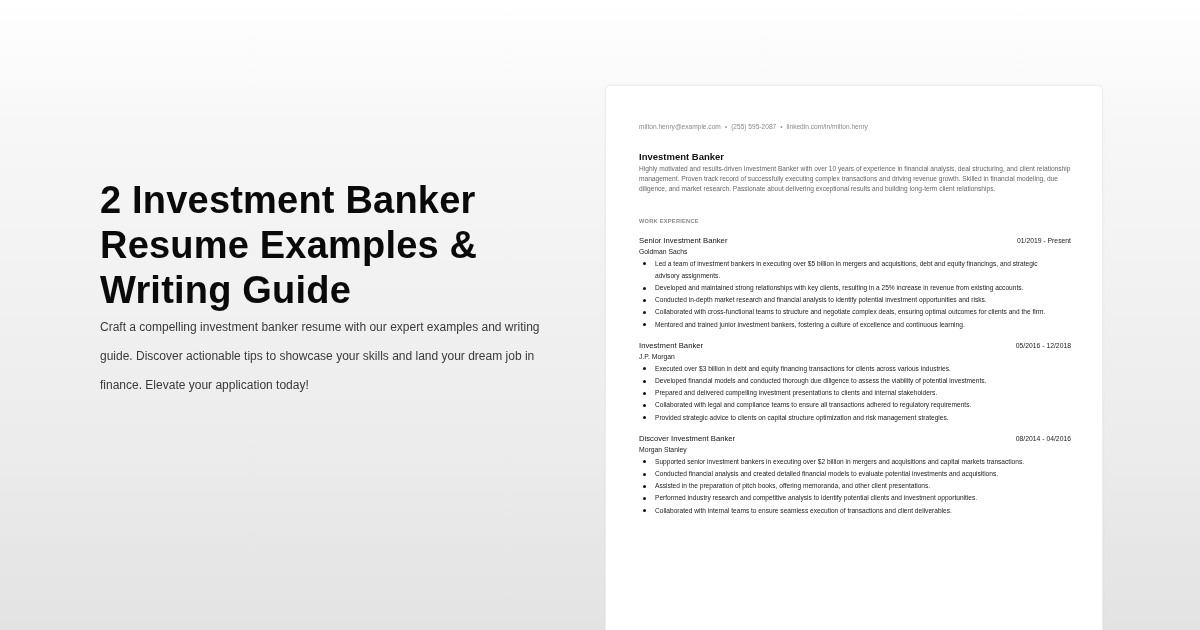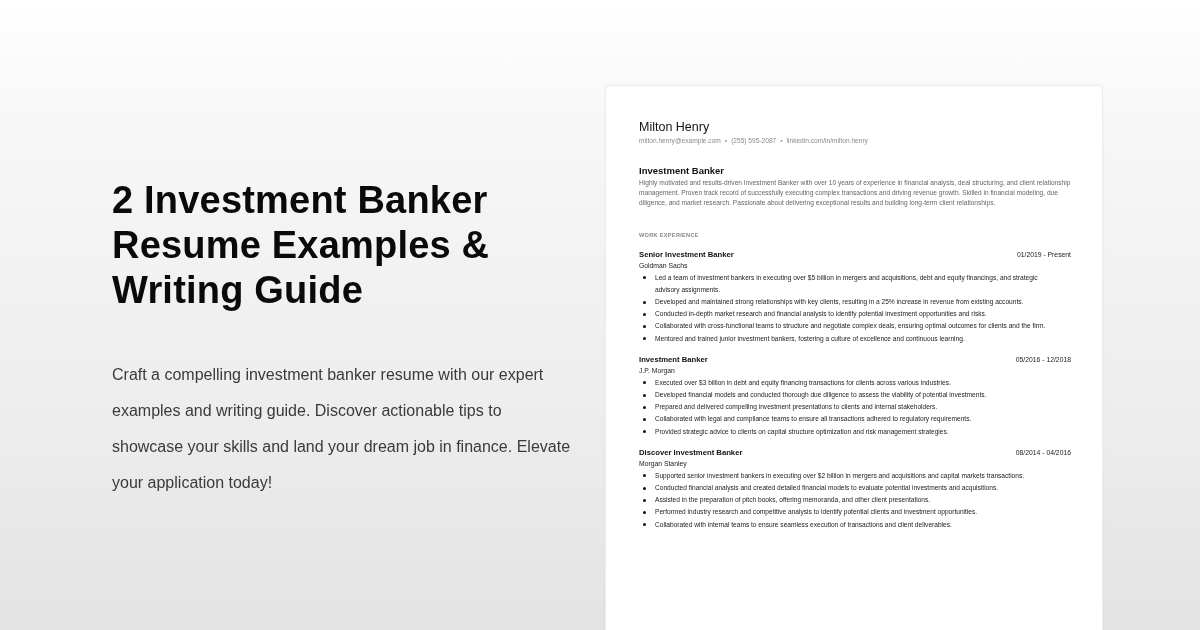--- a/index.html
+++ b/index.html
@@ -4,37 +4,36 @@
   <style>
     * { box-sizing: border-box; margin: 0; padding: 0; }
     html, body { width: 1200px; height: 630px; overflow: hidden; }
     body {
       background: linear-gradient(180deg, #ffffff 0%, #f7f7f7 20%, #ececec 70%, #e3e3e3 100%);
       font-family: "Liberation Sans", sans-serif;
       position: relative;
     }
     .hero {
       position: absolute;
-      left: 112px;
+      left: 100px;
       top: 178px;
       width: 470px;
     }
     .hero-title {
       font-family: "Liberation Sans", sans-serif;
       font-weight: 700;
       font-size: 38px;
       line-height: 45px;
       color: #0a0a0a;
       letter-spacing: 0.2px;
     }
     .hero-desc {
-      margin-top: 44px;
       font-family: "Liberation Sans", sans-serif;
-      font-size: 16px;
-      line-height: 36px;
+      font-size: 12px;
+      line-height: 29px;
       color: #3a3a3a;
       width: 460px;
     }
     .card {
       position: absolute;
       left: 605px;
       top: 85px;
       width: 498px;
       height: 560px;
       background: #ffffff;
@@ -85,21 +84,21 @@
     .job { margin-top: 10px; }
     .job + .job { margin-top: 9px; }
     .job-head {
       display: flex;
       justify-content: space-between;
       align-items: baseline;
       width: 432px;
     }
     .job-role {
       font-size: 7.7px;
-      font-weight: 700;
+      font-weight: 400;
       color: #111;
       line-height: 11px;
     }
     .job-dates {
       font-size: 6.8px;
       color: #222;
       line-height: 11px;
     }
     .job-company {
       font-size: 6.8px;
@@ -131,21 +130,20 @@
   </style>
 </head>
 <body>
 
 <div class="hero">
   <h1 class="hero-title">2 Investment Banker Resume Examples &amp; Writing Guide</h1>
   <p class="hero-desc">Craft a compelling investment banker resume with our expert examples and writing guide. Discover actionable tips to showcase your skills and land your dream job in finance. Elevate your application today!</p>
 </div>
 
 <div class="card">
-  <div class="r-name">Milton Henry</div>
   <div class="r-contact">
     <span>milton.henry@example.com</span>
     <span class="sep">•</span>
     <span>(255) 595-2087</span>
     <span class="sep">•</span>
     <span>linkedin.com/in/milton.henry</span>
   </div>
 
   <div class="r-title">Investment Banker</div>
   <p class="r-summary">Highly motivated and results-driven Investment Banker with over 10 years of experience in financial analysis, deal structuring, and client relationship management. Proven track record of successfully executing complex transactions and driving revenue growth. Skilled in financial modeling, due diligence, and market research. Passionate about delivering exceptional results and building long-term client relationships.</p>

